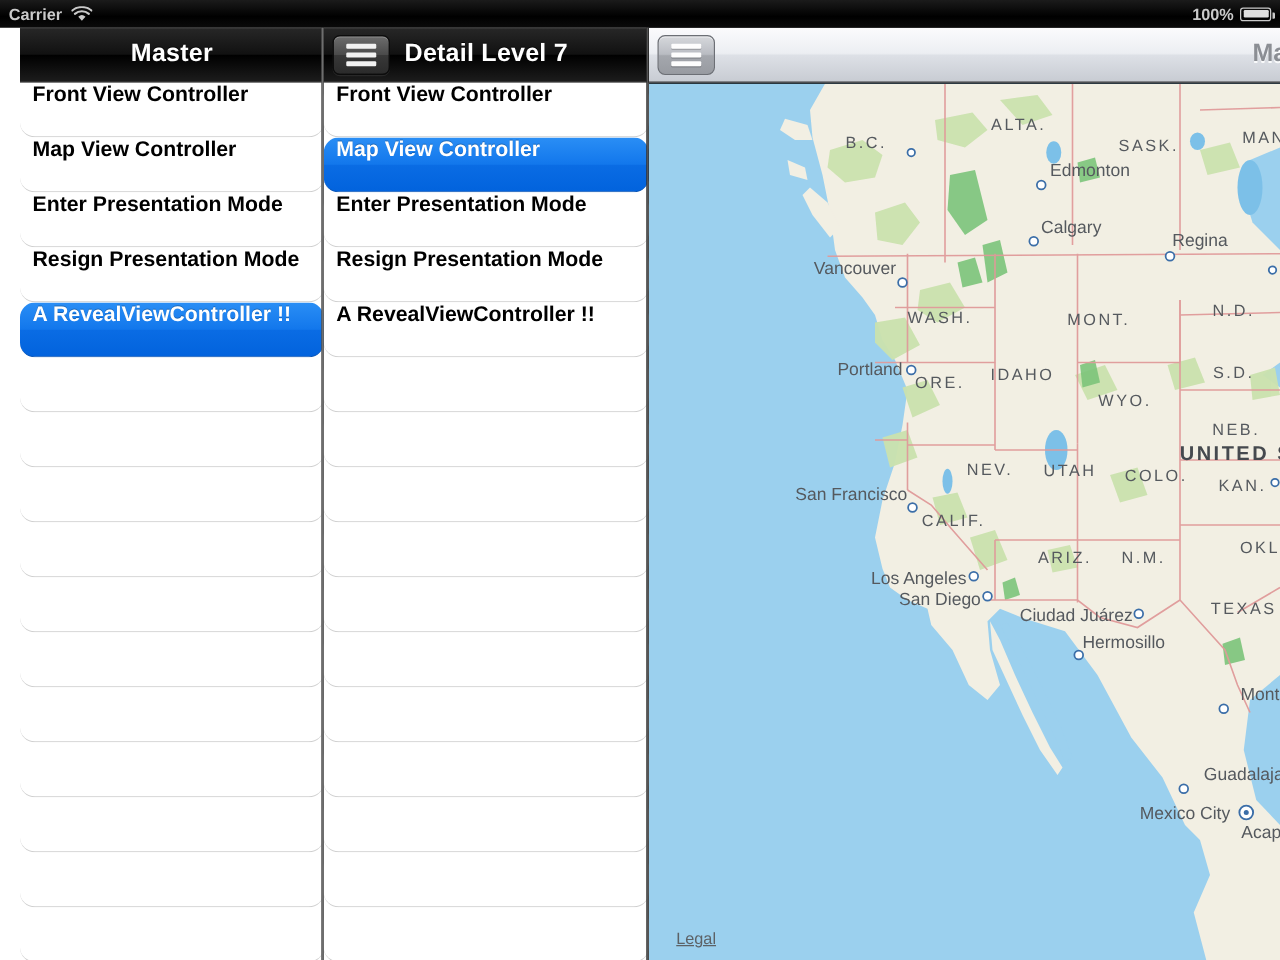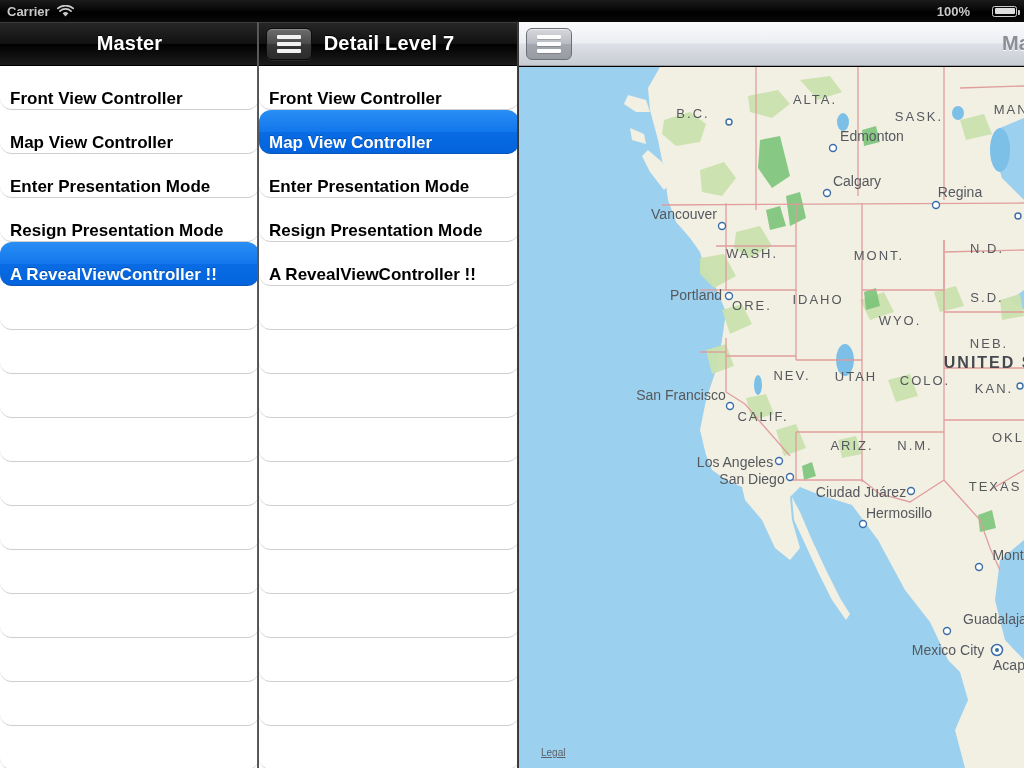--- a/index.html
+++ b/index.html
@@ -14,34 +14,34 @@
   
   .statusbar {
     position:absolute; top:0; left:0; width:1024px; height:22px;
     background:linear-gradient(to bottom,#1b1b1b 0%,#000 60%,#0a0a0a 100%);
     display:flex; align-items:center; color:#c9c9c9;
     font-size:13px; font-weight:bold; z-index:40;
   }
   .sb-left { display:flex; align-items:center; gap:7px; padding-left:7px; }
   .sb-center { position:absolute; left:0; right:0; text-align:center;
                font-size:13px; font-weight:bold; color:#d5d5d5; }
-  .sb-right { position:absolute; right:7px; display:flex; align-items:center; gap:22px; }
+  .sb-right { position:absolute; right:7px; display:flex; align-items:center; gap:5px; }
   .wifi { display:block; }
   .battery {
     width:25px; height:11px; border:1px solid #c9c9c9; border-radius:2.5px;
     position:relative; padding:1.5px; background:transparent;
   }
   .battery::after {
     content:""; position:absolute; right:-4px; top:3px; width:2px; height:5px;
     background:#c9c9c9; border-radius:0 1px 1px 0;
   }
   .battery i { display:block; width:100%; height:100%; background:#dedede; border-radius:1px; }
 
   
-  .panel-master { position:absolute; left:0; top:22px; width:259px; height:746px; background:#fff; }
+  .panel-master { position:absolute; left:0; top:22px; width:259px; height:746px; background:#fff;padding-left:16px; }
   .panel-detail { position:absolute; left:259px; top:22px; width:260px; height:746px; background:#fff; }
   .panel-map    { position:absolute; left:519px; top:22px; width:505px; height:746px; overflow:hidden; }
 
   .vdiv { position:absolute; top:22px; width:2px; height:746px; z-index:25;
           background:linear-gradient(to right,#4a4a4a,#6e6e6e,#3a3a3a); }
   .vdiv.d1 { left:257px; }
   .vdiv.d2 { left:517px; background:linear-gradient(to right,#2a2a2a,#555,#1a1a1a); }
 
   
   .navbar-dark {
@@ -84,37 +84,37 @@
     box-shadow:inset 0 1px 0 rgba(255,255,255,0.55);
     display:flex; flex-direction:column; justify-content:center; align-items:center; gap:3px;
     cursor:pointer;
   }
   .hamb-light span { display:block; width:24px; height:4px; background:#fdfdfd; border-radius:1px;
                      box-shadow:0 1px 0 rgba(0,0,0,0.18); }
 
   
   .table { width:100%; }
   .row {
-    height:44px; display:flex; align-items:flex-end; padding-left:10px;
+    height:44px; display:flex; align-items:flex-start; padding-left:10px;
     border-bottom:1px solid #cfcfcf; background:#fff;
     font-size:17px; font-weight:bold; color:#000;
     white-space:nowrap; overflow:hidden;border-radius:12px;
   }
   .row.selected {
     background:linear-gradient(to bottom,#2a8ef5 0%,#1277ec 50%,#0a6ce4 51%,#0263dd 100%);
     color:#fff; border-bottom:1px solid #0a56b8;
     text-shadow:0 -1px 0 rgba(0,0,0,0.25);
   }
   .row.empty { color:transparent; }
 
   
   .map-canvas { position:absolute; inset:0; background:#9bd0ee; }
   .map-canvas svg { display:block; width:100%; height:100%; }
   .legal {
-    position:absolute; left:22px; bottom:10px; font-size:10px; color:#5c6166;
+    position:absolute; left:22px; bottom:10px; font-size:13px; color:#5c6166;
     text-decoration:underline; cursor:pointer; font-family:"Liberation Sans", sans-serif;
   }
   .maplbl { font-family:"Liberation Sans", sans-serif; fill:#55595e; }
   .lbl-city { font-size:14px; }
   .lbl-state { font-size:13px; letter-spacing:2px; }
   .lbl-country { font-size:16px; font-weight:bold; letter-spacing:2px; fill:#45494e; }
   .citydot { fill:#fff; stroke:#3b6ea8; stroke-width:1.4; }
 </style>
 </head>
 <body>

